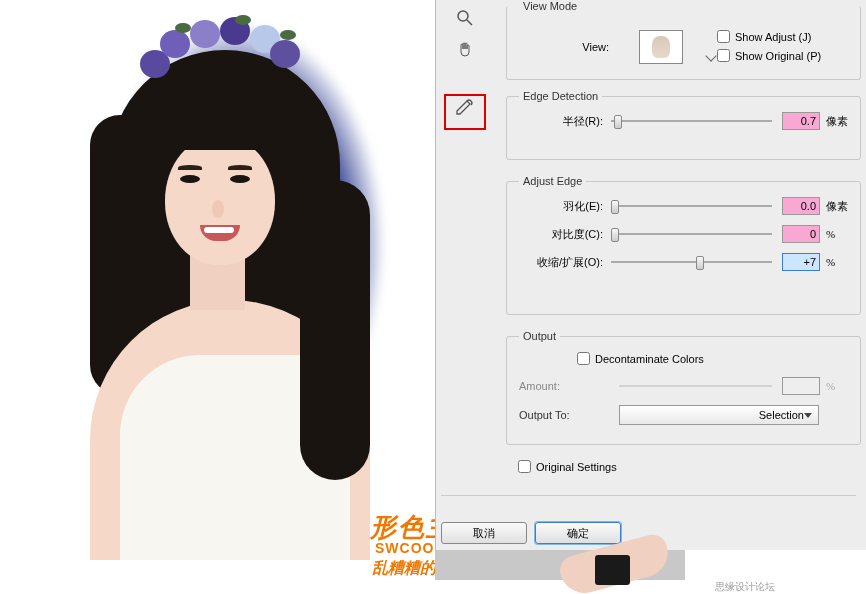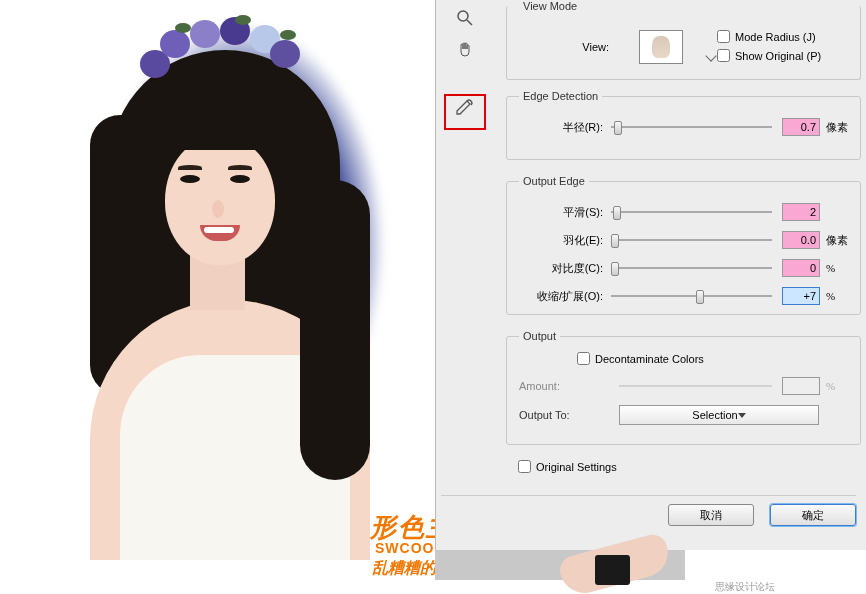--- a/index.html
+++ b/index.html
@@ -49,38 +49,38 @@
 .vm-label { width: 100px; text-align: right; padding-right: 10px; }
 .view-swatch { width: 44px; height: 34px; border: 1px solid #888; background: #fff; margin-right: 20px; display: inline-flex; align-items: center; justify-content: center; }
 .view-swatch-inner { width: 18px; height: 22px; background: linear-gradient(#d8c8b8,#e8d8c8); border-radius: 40% 40% 30% 30%; }
 .dropdown-arrow { width: 8px; height: 8px; border-right: 1px solid #666; border-bottom: 1px solid #666; transform: rotate(45deg); margin-left: -16px; margin-top: 18px; }
 .checkbox-row { display: flex; align-items: center; margin-bottom: 6px; }
 .checkbox-row input { margin-right: 5px; }
 .vm-checks { position: absolute; left: 210px; top: 18px; }
 
 .fs-edge { left: 70px; top: 90; width: 355px; height: 70px; top: 90px; }
 .ed-check { margin-left: 120px; margin-bottom: 8px; }
-.param-row { display: flex; align-items: center; margin-bottom: 10px; margin-top: 6px; }
+.param-row { display: flex; align-items: center; margin-bottom: 10px; }
 .param-label { width: 92px; text-align: right; padding-right: 8px; }
 .slider { flex: 1; height: 16px; position: relative; margin-right: 10px; }
 .slider-track { position: absolute; left: 0; right: 0; top: 7px; height: 2px; background: #aaa; }
 .slider-thumb { position: absolute; top: 2px; width: 8px; height: 14px; background: linear-gradient(#f8f8f8,#ccc); border: 1px solid #888; border-radius: 2px; }
 .num-input { width: 38px; height: 18px; border: 1px solid #999; background: #f9a8d4; text-align: right; padding-right: 3px; font-size: 11px; }
 .num-input.hl { background: #cde6ff; border-color: #3a7fcf; }
 .unit { width: 28px; padding-left: 6px; font-family: Liberation Serif, serif; }
 
 .fs-adjust { left: 70px; top: 175px; width: 355px; height: 140px; }
 .fs-output { left: 70px; top: 330px; width: 355px; height: 115px; }
 .out-label { width: 100px; text-align: left; padding-right: 8px; display: inline-block; color: #888; }
 .out-label.enabled { color: #333; }
-.select-box { display: inline-flex; align-items: center; width: 200px; height: 20px; border: 1px solid #999; background: linear-gradient(#fff,#e8e8e8); padding: 0 6px; justify-content: center; }
+.select-box { display: inline-flex; align-items: center; width: 200px; height: 20px; border: 1px solid #999; background: linear-gradient(#fff,#e8e8e8); padding: 0 6px; justify-content: flex-end; }
 .select-arrow { width: 0; height: 0; border-left: 4px solid transparent; border-right: 4px solid transparent; border-top: 5px solid #444; }
 
 .remember-row { position: absolute; left: 82px; top: 460px; }
-.btn-row { position: absolute; right: 10px; top: 495px; display: flex; gap: 16px; border-top: 1px solid #ccc; padding-top: 8px; width: 415px; justify-content: flex-end; }
+.btn-row { position: absolute; right: 10px; top: 495px; display: flex; gap: 8px; border-top: 1px solid #ccc; padding-top: 26px; width: 415px; }
 .btn { width: 86px; height: 22px; border: 1px solid #888; background: linear-gradient(#fafafa,#e0e0e0); border-radius: 3px; display: flex; align-items: center; justify-content: center; cursor: pointer; }
 .btn.primary { border-color: #3a7fcf; box-shadow: 0 0 0 1px #7fb8ef; }
 
 .gray-strip { position: absolute; left: 435px; top: 550px; width: 250px; height: 30px; background: #c8c8c8; }
 .hand { position: absolute; left: 560px; top: 545px; width: 110px; height: 40px; background: #f0d0c0; border-radius: 30px 30px 50px 50px; transform: rotate(-15deg); }
 .cam { position: absolute; left: 595px; top: 555px; width: 35px; height: 30px; background: #1a1a1a; border-radius: 3px; }
 </style>
 </head>
 <body>
 
@@ -148,21 +148,21 @@
     <div class="vm-row">
       <span class="vm-label">View:</span>
       <div class="view-swatch">
           <div class="view-swatch-inner"></div>
         </div>
       <div class="dropdown-arrow"></div>
     </div>
     <div class="vm-checks">
       <div class="checkbox-row">
           <input type="checkbox" style="">
-          <span>Mode Radius (J)</span>
+          <span>Show Adjust (J)</span>
         </div>
       <div class="checkbox-row">
           <input type="checkbox" style="">
           <span>Show Original (P)</span>
         </div>
     </div>
   </fieldset>
 
   <fieldset class="fs-edge">
     <legend>Edge Detection</legend>
@@ -171,30 +171,21 @@
       <div class="slider">
           <div class="slider-track"></div>
           <div class="slider-thumb" style="left:2%"></div>
         </div>
       <input class="num-input" value="0.7" style="">
       <span class="unit">像素</span>
     </div>
   </fieldset>
 
   <fieldset class="fs-adjust">
-    <legend>Output Edge</legend>
-    <div class="param-row">
-      <span class="param-label">平滑(S):</span>
-      <div class="slider">
-          <div class="slider-track"></div>
-          <div class="slider-thumb" style="left:1%"></div>
-        </div>
-      <input class="num-input" value="2" style="">
-      <span class="unit"></span>
-    </div>
+    <legend>Adjust Edge</legend>
     <div class="param-row">
       <span class="param-label">羽化(E):</span>
       <div class="slider">
           <div class="slider-track"></div>
           <div class="slider-thumb" style="left:0"></div>
         </div>
       <input class="num-input" value="0.0" style="">
       <span class="unit">像素</span>
     </div>
     <div class="param-row">

